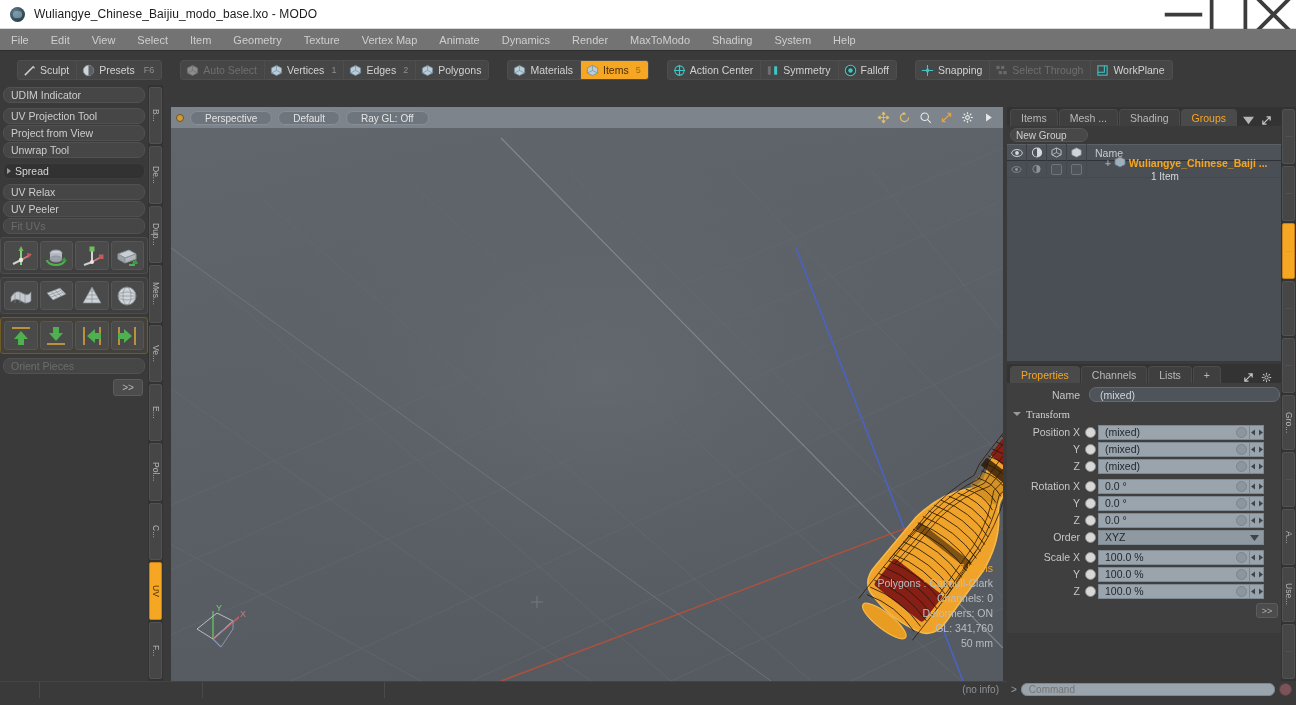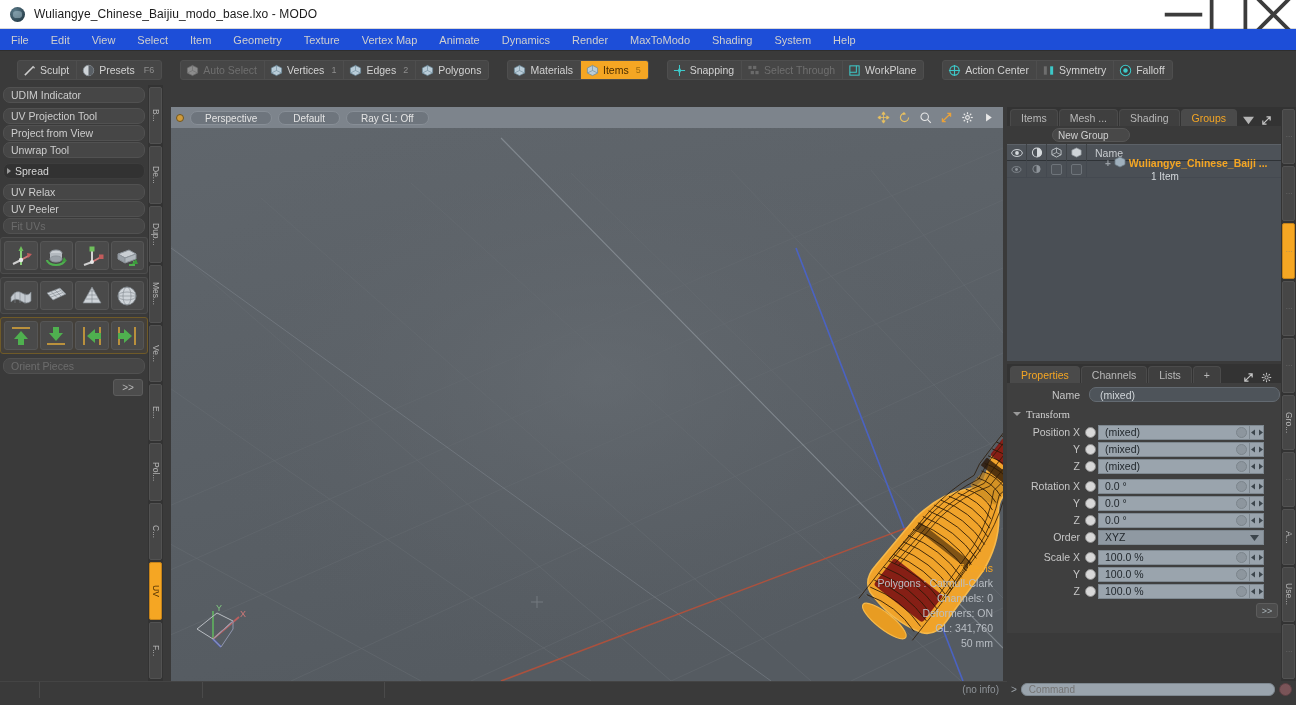--- a/index.html
+++ b/index.html
@@ -31,21 +31,21 @@
   .win-btns { margin-left: auto; display: flex; height: 29px; }
   .win-btn {
     width: 45px; height: 29px; display: flex; align-items: center; justify-content: center;
     color: #3c3c3c; font-size: 12px;
   }
   .win-btn svg { display:block; }
 
   
   .menubar {
     position: absolute; left: 0; top: 29px; width: 1296px; height: 22px;
-    background: #1d4ed8; display: flex; align-items: center;
+    background: #737373; display: flex; align-items: center;
     border-bottom: 1px solid #2e2e2e;
   }
   .menu-item {
     padding: 0 11px; height: 22px; line-height: 22px; font-size: 11px;
     color: #cfcfcf; white-space: nowrap;
   }
 
   
   .modebar {
     position: absolute; left: 11px; top: 57px; width: 1296px; height: 26px;
@@ -163,21 +163,21 @@
   }
   .ptab.active { background: #4a4a4a; color: #f5a623; }
   .ptab-caret { margin-left: 4px; align-self: center; }
   .ptab-right { margin-left: auto; display:flex; align-items:center; gap:7px; padding-right:6px; }
   .ptab-right svg { width: 11px; height: 11px; display:block; }
 
   .newgroup-bar { height: 18px; background: #3a3a3a; padding: 2px 3px; }
   .newgroup-pill {
     height: 14px; line-height: 13px; width: 78px; padding-left: 5px;
     background: #484848; border: 1px solid #565656; border-radius: 7px;
-    font-size: 10px; color: #cfcfcf; margin-left: 42px;
+    font-size: 10px; color: #cfcfcf;
   }
 
   .tree-head {
     display: flex; align-items: center; height: 17px;
     background: #4d5258; border-top: 1px solid #5c6167; border-bottom: 1px solid #2f3337;
   }
   .tree-cell { width: 20px; display: flex; align-items: center; justify-content: center; border-right: 1px solid #3e4246; height:17px;}
   .tree-name { padding-left: 8px; font-size: 10.5px; color: #c8ccd0; }
   .tree-body { background: #4a4f55; height: 200px; position: relative; }
   .tree-row { display: flex; align-items: center; height: 17px; border-bottom: 1px solid #444950; }
@@ -367,20 +367,50 @@
             </svg>
           </span>
           <span>Items</span>
           <span class="tb-num">5</span>
         </div>
       </div>
       <div class="tb-group">
         <div class="tb-btn">
           <span>
             <svg class="ico" viewBox="0 0 14 14">
+              <circle cx="7" cy="7" r="5" fill="none" stroke="#3dc8c8" stroke-width="1.2"></circle>
+              <line x1="7" y1="1" x2="7" y2="13" stroke="#3dc8c8" stroke-width="1.2"></line>
+              <line x1="1" y1="7" x2="13" y2="7" stroke="#3dc8c8" stroke-width="1.2"></line>
+            </svg>
+          </span>
+          <span>Action Center</span>
+        </div>
+        <div class="tb-btn">
+          <span>
+            <svg class="ico" viewBox="0 0 14 14">
+              <rect x="2" y="2.5" width="3.2" height="9" fill="#6e6e6e"></rect>
+              <rect x="8.8" y="2.5" width="3.2" height="9" fill="#3dc8c8"></rect>
+            </svg>
+          </span>
+          <span>Symmetry</span>
+        </div>
+        <div class="tb-btn">
+          <span>
+            <svg class="ico" viewBox="0 0 14 14">
+              <circle cx="7" cy="7" r="5.6" fill="#3a3a3a" stroke="#3dc8c8" stroke-width="1.1"></circle>
+              <circle cx="7" cy="7" r="2.4" fill="#3dc8c8"></circle>
+            </svg>
+          </span>
+          <span>Falloff</span>
+        </div>
+      </div>
+      <div class="tb-group">
+        <div class="tb-btn">
+          <span>
+            <svg class="ico" viewBox="0 0 14 14">
               <line x1="7" y1="1" x2="7" y2="13" stroke="#3dc8c8" stroke-width="1.1"></line>
               <line x1="1" y1="7" x2="13" y2="7" stroke="#3dc8c8" stroke-width="1.1"></line>
               <polygon points="7,3.6 9,7 7,10.4 5,7" fill="#3dc8c8"></polygon>
             </svg>
           </span>
           <span>Snapping</span>
         </div>
         <div class="tb-btn disabled">
           <span>
             <svg class="ico" viewBox="0 0 14 14">
@@ -393,50 +423,20 @@
           <span>Select Through</span>
         </div>
         <div class="tb-btn">
           <span>
             <svg class="ico" viewBox="0 0 14 14">
               <rect x="2" y="2" width="10" height="10" fill="none" stroke="#3dc8c8" stroke-width="1.1"></rect>
               <path d="M2 9 L9 9 L9 2" fill="none" stroke="#3dc8c8" stroke-width="1.1"></path>
             </svg>
           </span>
           <span>WorkPlane</span>
-        </div>
-      </div>
-      <div class="tb-group">
-        <div class="tb-btn">
-          <span>
-            <svg class="ico" viewBox="0 0 14 14">
-              <circle cx="7" cy="7" r="5" fill="none" stroke="#3dc8c8" stroke-width="1.2"></circle>
-              <line x1="7" y1="1" x2="7" y2="13" stroke="#3dc8c8" stroke-width="1.2"></line>
-              <line x1="1" y1="7" x2="13" y2="7" stroke="#3dc8c8" stroke-width="1.2"></line>
-            </svg>
-          </span>
-          <span>Action Center</span>
-        </div>
-        <div class="tb-btn">
-          <span>
-            <svg class="ico" viewBox="0 0 14 14">
-              <rect x="2" y="2.5" width="3.2" height="9" fill="#6e6e6e"></rect>
-              <rect x="8.8" y="2.5" width="3.2" height="9" fill="#3dc8c8"></rect>
-            </svg>
-          </span>
-          <span>Symmetry</span>
-        </div>
-        <div class="tb-btn">
-          <span>
-            <svg class="ico" viewBox="0 0 14 14">
-              <circle cx="7" cy="7" r="5.6" fill="#3a3a3a" stroke="#3dc8c8" stroke-width="1.1"></circle>
-              <circle cx="7" cy="7" r="2.4" fill="#3dc8c8"></circle>
-            </svg>
-          </span>
-          <span>Falloff</span>
         </div>
       </div>
     </div>
 
   <div class="leftpanel">
     <div class="lp-list" id="lp-list">
         <div class="lp-row">UDIM Indicator</div>
         <div class="lp-gap"></div>
         <div class="lp-row">UV Projection Tool</div>
         <div class="lp-row">Project from View</div>

